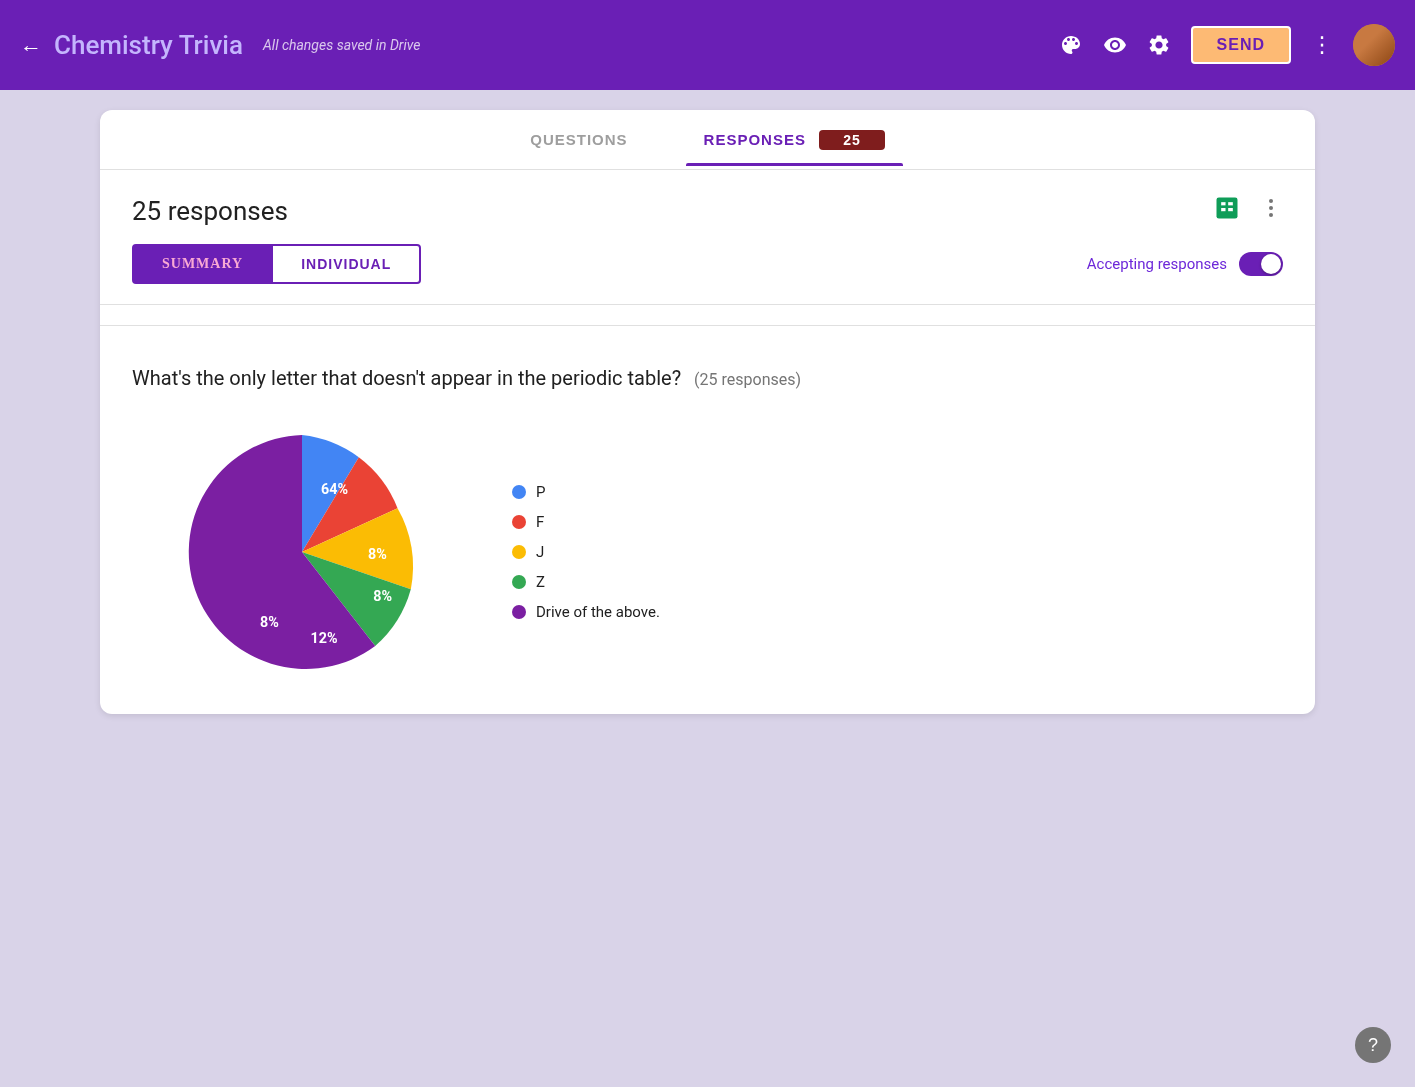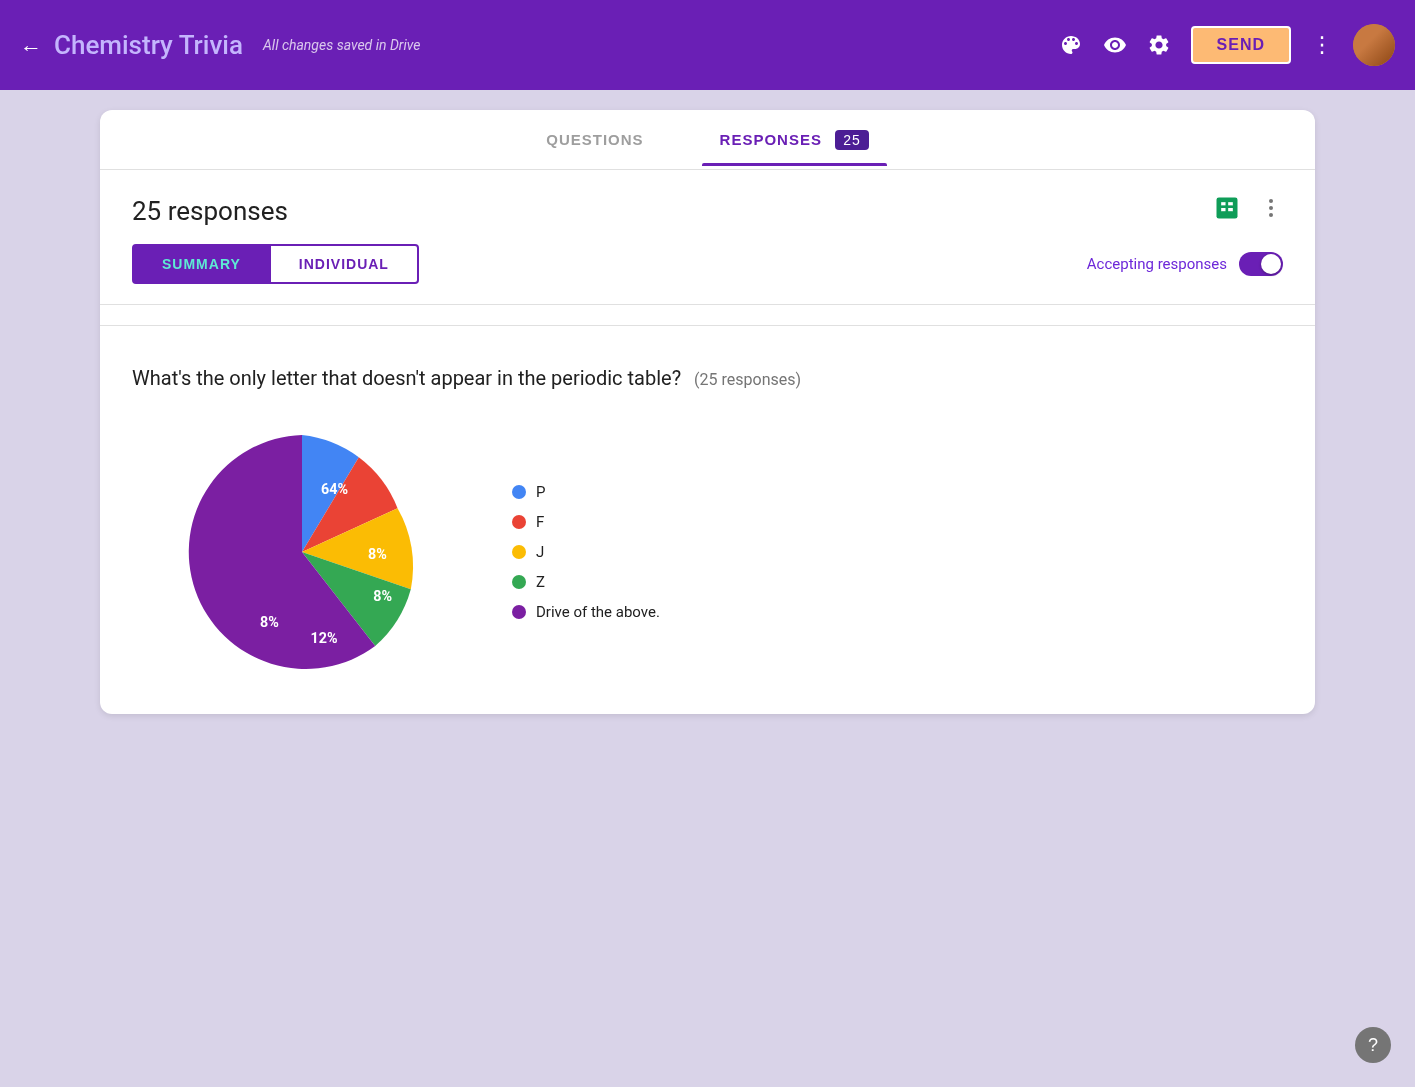--- a/index.html
+++ b/index.html
@@ -71,26 +71,26 @@
       content: '';
       position: absolute;
       bottom: 0;
       left: -10px;
       right: -10px;
       height: 3px;
       background: #6a1fb5;
       border-radius: 2px 2px 0 0;
     }
     .tab-badge {
-      background: #4c1d95;
+      background: #7f1d1d;
       color: white;
       border-radius: 4px;
-      padding: 2px 8px;
+      padding: 2px 24px;
       font-size: 14px;
-      font-weight: 400;
+      font-weight: 700;
       margin-left: 8px;
     }
 
     
     .responses-header {
       padding: 24px 32px 16px 32px;
       display: flex;
       align-items: center;
       justify-content: space-between;
     }
@@ -107,21 +107,22 @@
       font-weight: 700;
       letter-spacing: 1px;
       text-transform: uppercase;
       cursor: pointer;
       border: 2px solid #6a1fb5;
       background: white;
       color: #6a1fb5;
     }
     .view-tab.active {
       background: #6a1fb5;
-      color: #5eead4;
+      color: #f9a8d4;
+      font-family: Liberation Serif, serif;
     }
     .view-tab:first-child { border-radius: 4px 0 0 4px; }
     .view-tab:last-child { border-radius: 0 4px 4px 0; border-left: none; }
 
     
     .accepting-row {
       display: flex;
       align-items: center;
       justify-content: flex-end;
       padding: 0 32px 16px 32px;

